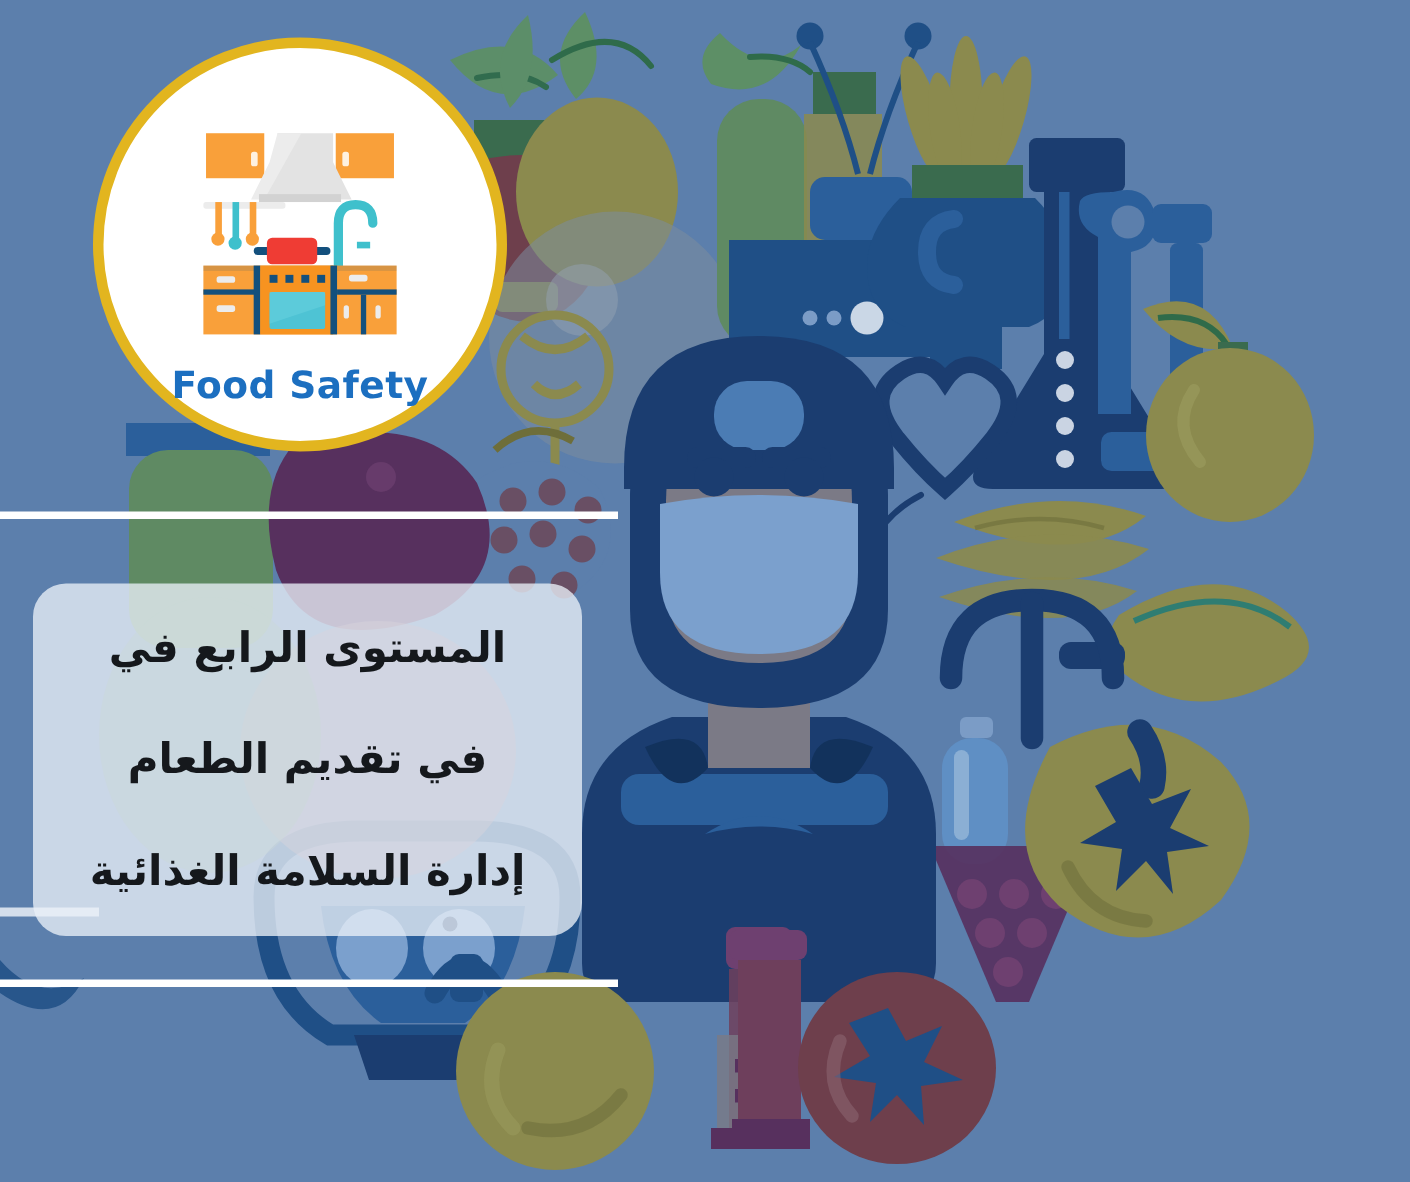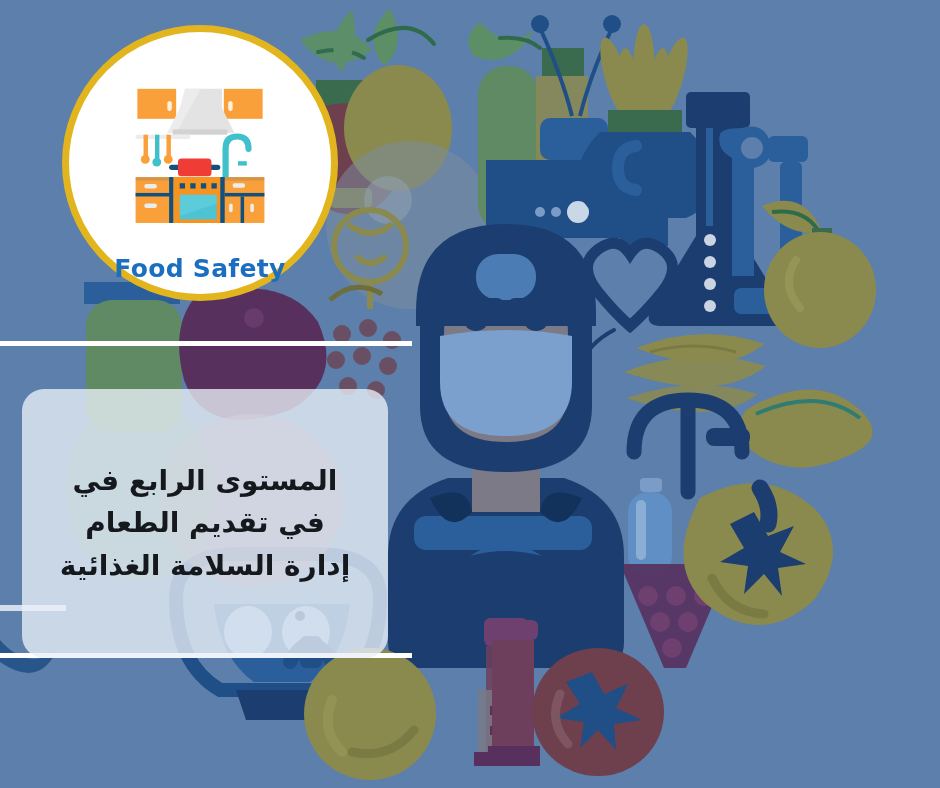--- a/index.html
+++ b/index.html
@@ -45,21 +45,20 @@
     height: 276px;
     border-radius: 50%;
     background: #ffffff;
     border: 7px solid #e2b51f;
     box-sizing: border-box;
     z-index: 8;
     display: flex;
     flex-direction: column;
     align-items: center;
     justify-content: flex-start;
-    gap: 12px;
   }
   #logo-kitchen-icon {
     width: 150px;
     height: 150px;
     margin-top: 48px;
   }
   #logo-caption {
     margin-top: 12px;
     font-size: 25px;
     font-weight: 700;
@@ -67,30 +66,31 @@
     letter-spacing: 0.3px;
     font-family: "DejaVu Sans", "Liberation Sans", sans-serif;
   }
 
   
   #title-panel {
     position: absolute;
     left: 22px;
     top: 389px;
     width: 366px;
-    height: 269px;
+    height: 235px;
     border-radius: 22px;
     background: rgba(233, 239, 247, 0.78);
     z-index: 7;
     display: flex;
     flex-direction: column;
     align-items: center;
     justify-content: center;
     box-sizing: border-box;
     padding: 6px 16px;
+    gap: 32px;
   }
   .title-line {
     direction: rtl;
     unicode-bidi: embed;
     color: #15181c;
     font-weight: 700;
     font-size: 28px;
     line-height: 1.52;
     text-align: center;
     white-space: nowrap;

